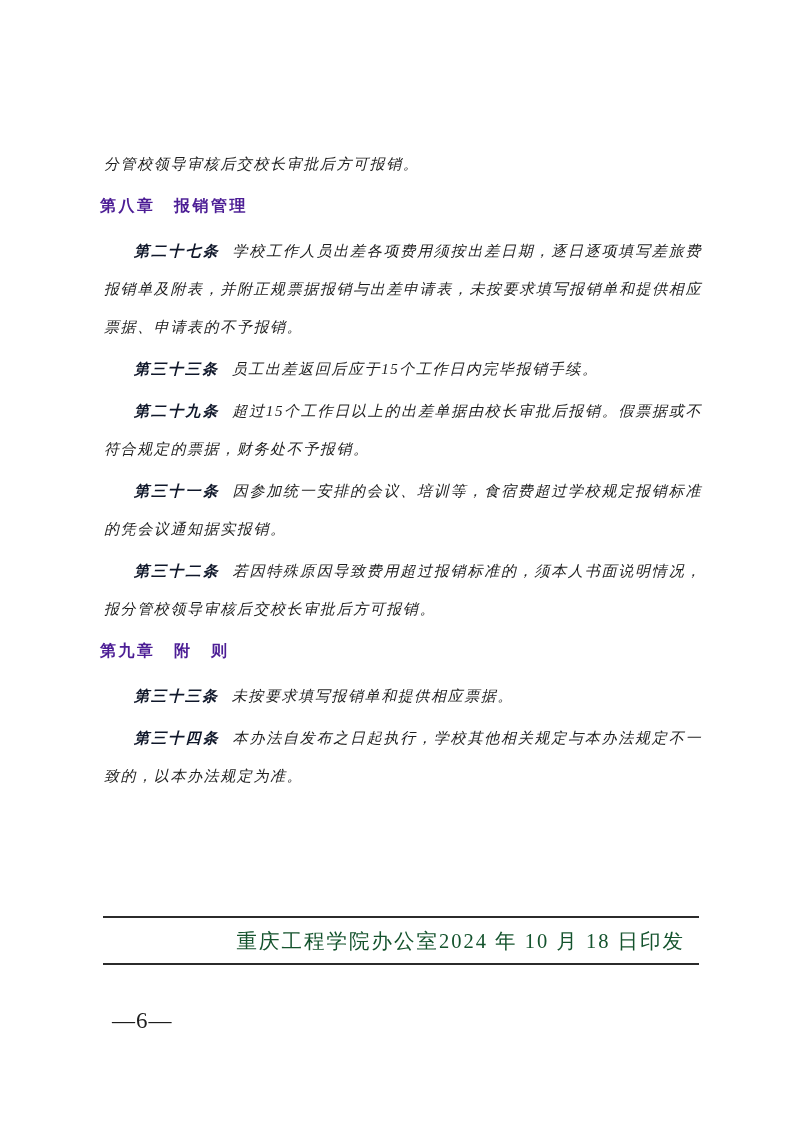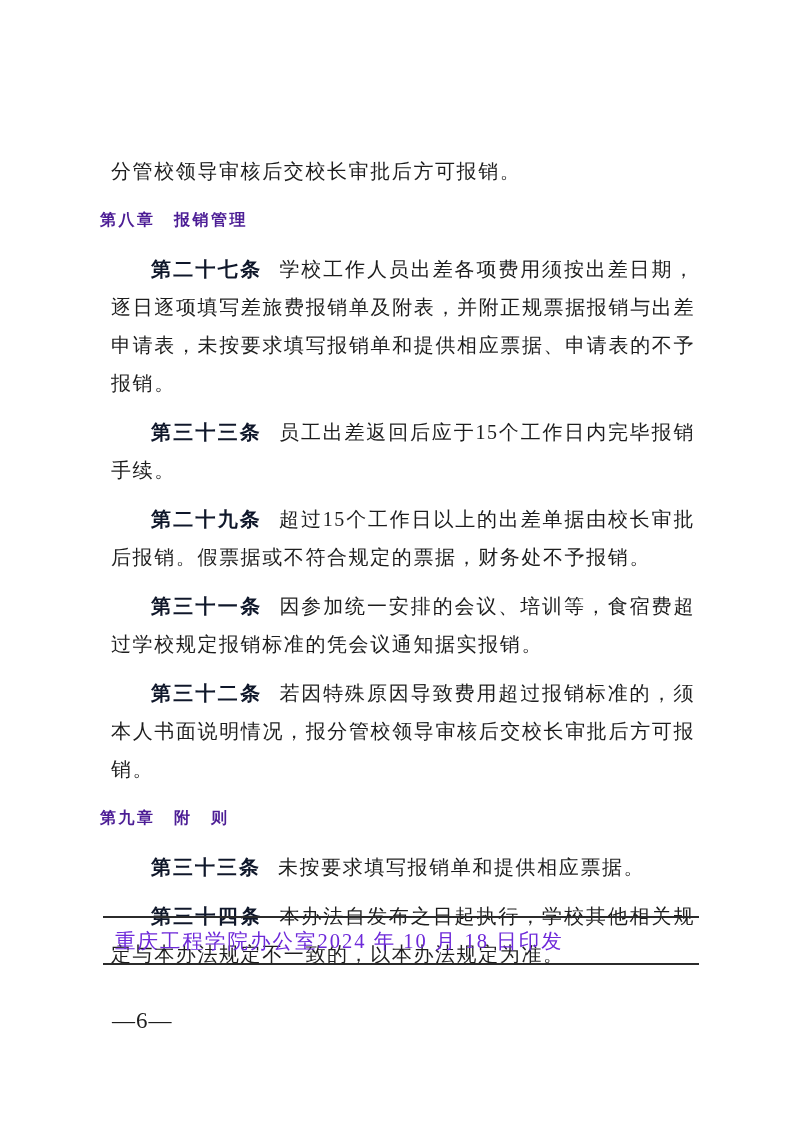--- a/index.html
+++ b/index.html
@@ -16,27 +16,28 @@
     font-family: "Liberation Serif", "DejaVu Serif", serif;
     overflow: hidden;
   }
   .content {
     position: absolute;
     left: 100px;
     top: 141px;
     width: 606px;
   }
   p.body {
-    margin: 11px;
-    font-size: 20px;
+    margin: 4px;
+    font-size: 15px;
     line-height: 38px;
     letter-spacing: 1.6px;
     text-align: justify;
     text-align-last: left;
     color: #1d1d1d;
+    font-style: italic;
   }
   p.article {
     text-indent: 2em;
   }
   p.article b.art-label {
     font-weight: bold;
     letter-spacing: 2px;
     margin-right: 0.85em;
     color: #0f172a;
   }
@@ -56,25 +57,25 @@
     top: 916px;
     width: 596px;
     border-top: 2.5px solid #2b2b2b;
     border-bottom: 2px solid #2b2b2b;
     box-sizing: border-box;
   }
   .colophon-row {
     height: 45px;
     display: flex;
     align-items: center;
-    justify-content: flex-start;
+    justify-content: flex-end;
     padding: 0 14px 0 12px;
     font-size: 20.5px;
     letter-spacing: 2px;
-    color: #6d28d9;
+    color: #14532d;
   }
   .pageno {
     position: absolute;
     left: 112px;
     top: 1008px;
     font-size: 23px;
     letter-spacing: 1px;
     color: #1d1d1d;
   }
 </style>

